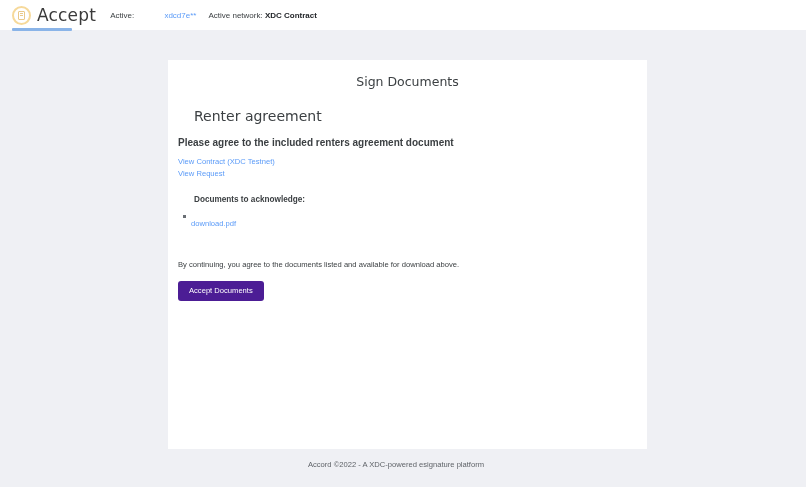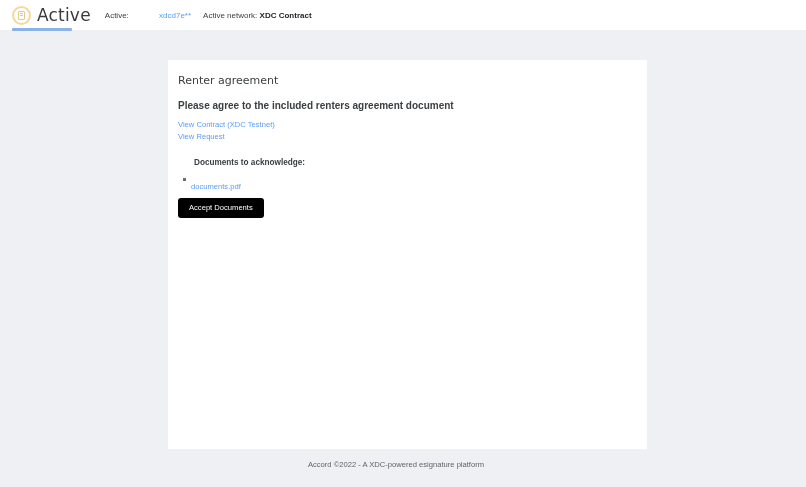--- a/index.html
+++ b/index.html
@@ -116,24 +116,24 @@
     font-size: 12.5px;
     color: #3c4043;
     font-weight: 400;
     margin: 0 0 19px 0;
     font-family: "DejaVu Sans", sans-serif;
   }
   .card-body {
     padding: 0 0 0 1px;
   }
   .section-title {
-    font-size: 11px;
+    font-size: 14px;
     color: #3c4043;
     font-weight: 400;
-    margin: 0 0 13px 0;
+    margin: 0 0 13px 16px;
     font-family: "DejaVu Sans", sans-serif;
   }
   .lead {
     font-size: 10px;
     font-weight: bold;
     color: #3c4043;
     margin: 0 0 9px 0;
   }
   .link {
     display: block;
@@ -171,21 +171,21 @@
     color: #5b9bf8;
     text-decoration: none;
   }
   .consent {
     font-size: 7.6px;
     color: #3c4043;
     margin: 30px 0 10px 0;
   }
   .accept-btn {
     display: inline-block;
-    background: #000000;
+    background: #4c1d95;
     color: #ffffff;
     border: none;
     border-radius: 3px;
     font-size: 7.6px;
     font-family: "Liberation Sans", sans-serif;
     padding: 6px 11px;
     cursor: pointer;
     line-height: 1;
   }
 
@@ -201,52 +201,54 @@
   }
 </style>
 </head>
 <body>
 
 <div class="topbar">
   <div class="brand">
     <span class="brand-logo">
       <span class="doc-glyph"></span>
     </span>
-    <span class="brand-name">Active</span>
+    <span class="brand-name">Accept</span>
   </div>
 
   <div class="hello">
     <span>Active:</span>
     <span class="addr">xdcd7e**</span>
   </div>
 
   <div class="network">
     <span>Active network:</span>
     <span class="net-name">XDC Contract</span>
   </div>
 </div>
 <div class="tab-underline"></div>
 
 <div class="card">
+  <h1 class="card-title">Sign Documents</h1>
 
   <div class="card-body">
     <h2 class="section-title">Renter agreement</h2>
 
     <p class="lead">Please agree to the included renters agreement document</p>
 
     <a class="link" href="#">View Contract (XDC Testnet)</a>
     <a class="link" href="#">View Request</a>
 
     <p class="subhead">Documents to acknowledge:</p>
 
     <ul class="doc-list">
       <li>
         <span class="bullet"></span>
-        <a href="#">documents.pdf</a>
+        <a href="#">download.pdf</a>
       </li>
     </ul>
 
+    <p class="consent">By continuing, you agree to the documents listed and available for download above.</p>
 
     <button class="accept-btn">Accept Documents</button>
   </div>
 </div>
 
 <div class="footer">Accord ©2022 - A XDC-powered esignature platform</div>
 
 </body></html>

